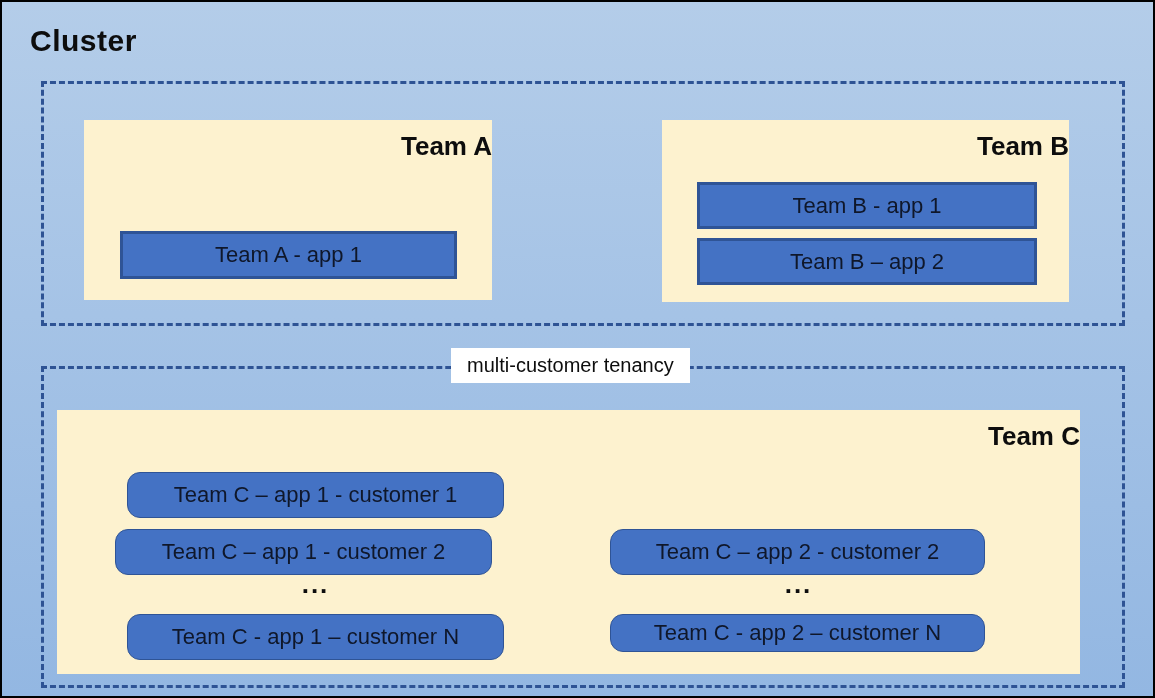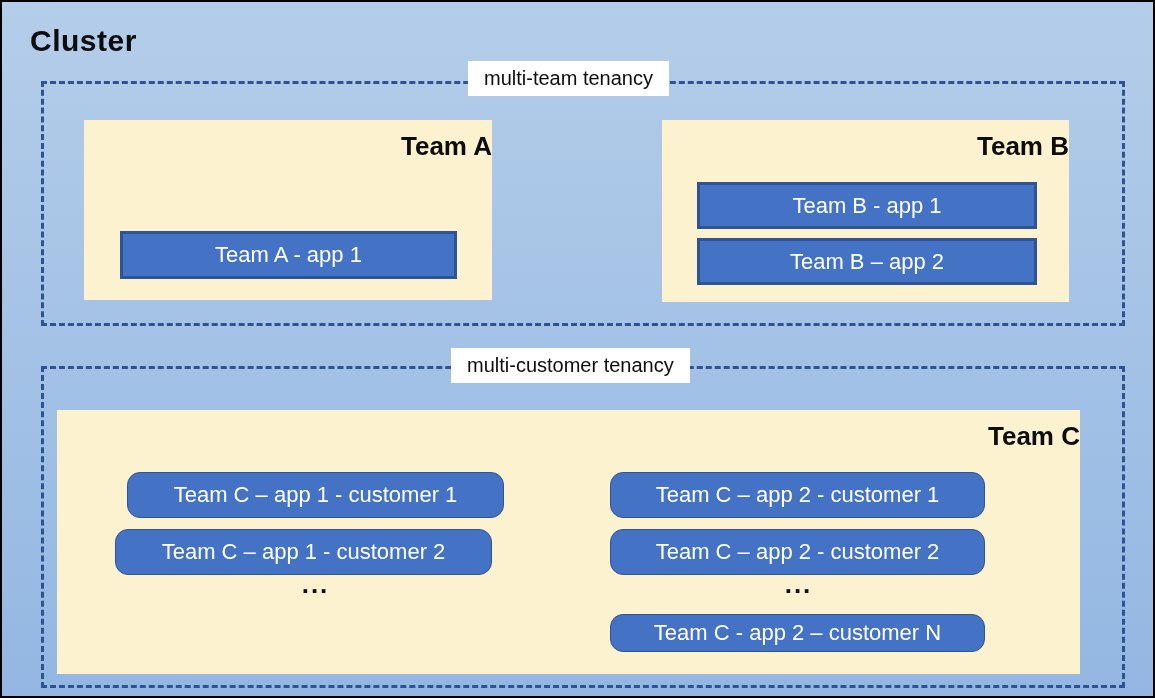--- a/index.html
+++ b/index.html
@@ -59,21 +59,21 @@
     font-size: 26px;
     font-weight: bold;
     color: #0d0d0d;
     top: 11px;
   }
 
   .app-box {
     position: absolute;
     background: #4472C4;
     border: 3px solid #2F5496;
-    color: #ffffff;
+    color: #0f172a;
     font-size: 22px;
     display: flex;
     align-items: center;
     justify-content: center;
     white-space: nowrap;
     z-index: 2;
   }
   .app-box.thin { border-width: 1.5px; border-radius: 13px; }
 
   .box-a1 { left: 118px; top: 205px; width: 337px; height: 48px; margin-top: 24px; }
@@ -102,21 +102,20 @@
   .ellipsis-col2 { left: 608px; }
 </style>
 </head>
 <body>
 
 <div class="canvas">
 
   <div class="cluster-title">Cluster</div>
 
   <div class="dashed-zone zone-multi-team"></div>
-  <div class="zone-label label-multi-team">multi-team tenancy</div>
 
   <div class="team-panel panel-team-a">
     <div class="team-title">Team A</div>
   </div>
   <div class="app-box box-a1">Team A - app 1</div>
 
   <div class="team-panel panel-team-b">
     <div class="team-title">Team B</div>
   </div>
   <div class="app-box box-b1">Team B - app 1</div>
@@ -125,19 +124,19 @@
   <div class="dashed-zone zone-multi-cust"></div>
   <div class="zone-label label-multi-cust">multi-customer tenancy</div>
 
   <div class="team-panel panel-team-c">
     <div class="team-title">Team C</div>
   </div>
 
   <div class="app-box thin box-c11">Team C – app 1 - customer 1</div>
   <div class="app-box thin box-c12">Team C – app 1 - customer 2</div>
   <div class="ellipsis ellipsis-col1">...</div>
+  <div class="app-box thin box-c1N">Team C - app 1 – customer N</div>
 
-  <div class="app-box thin box-c21">Team C – app 2 - customer 1</div>
   <div class="app-box thin box-c22">Team C – app 2 - customer 2</div>
   <div class="ellipsis ellipsis-col2">...</div>
   <div class="app-box thin box-c2N">Team C - app 2 – customer N</div>
 
 </div>
 
 </body></html>

